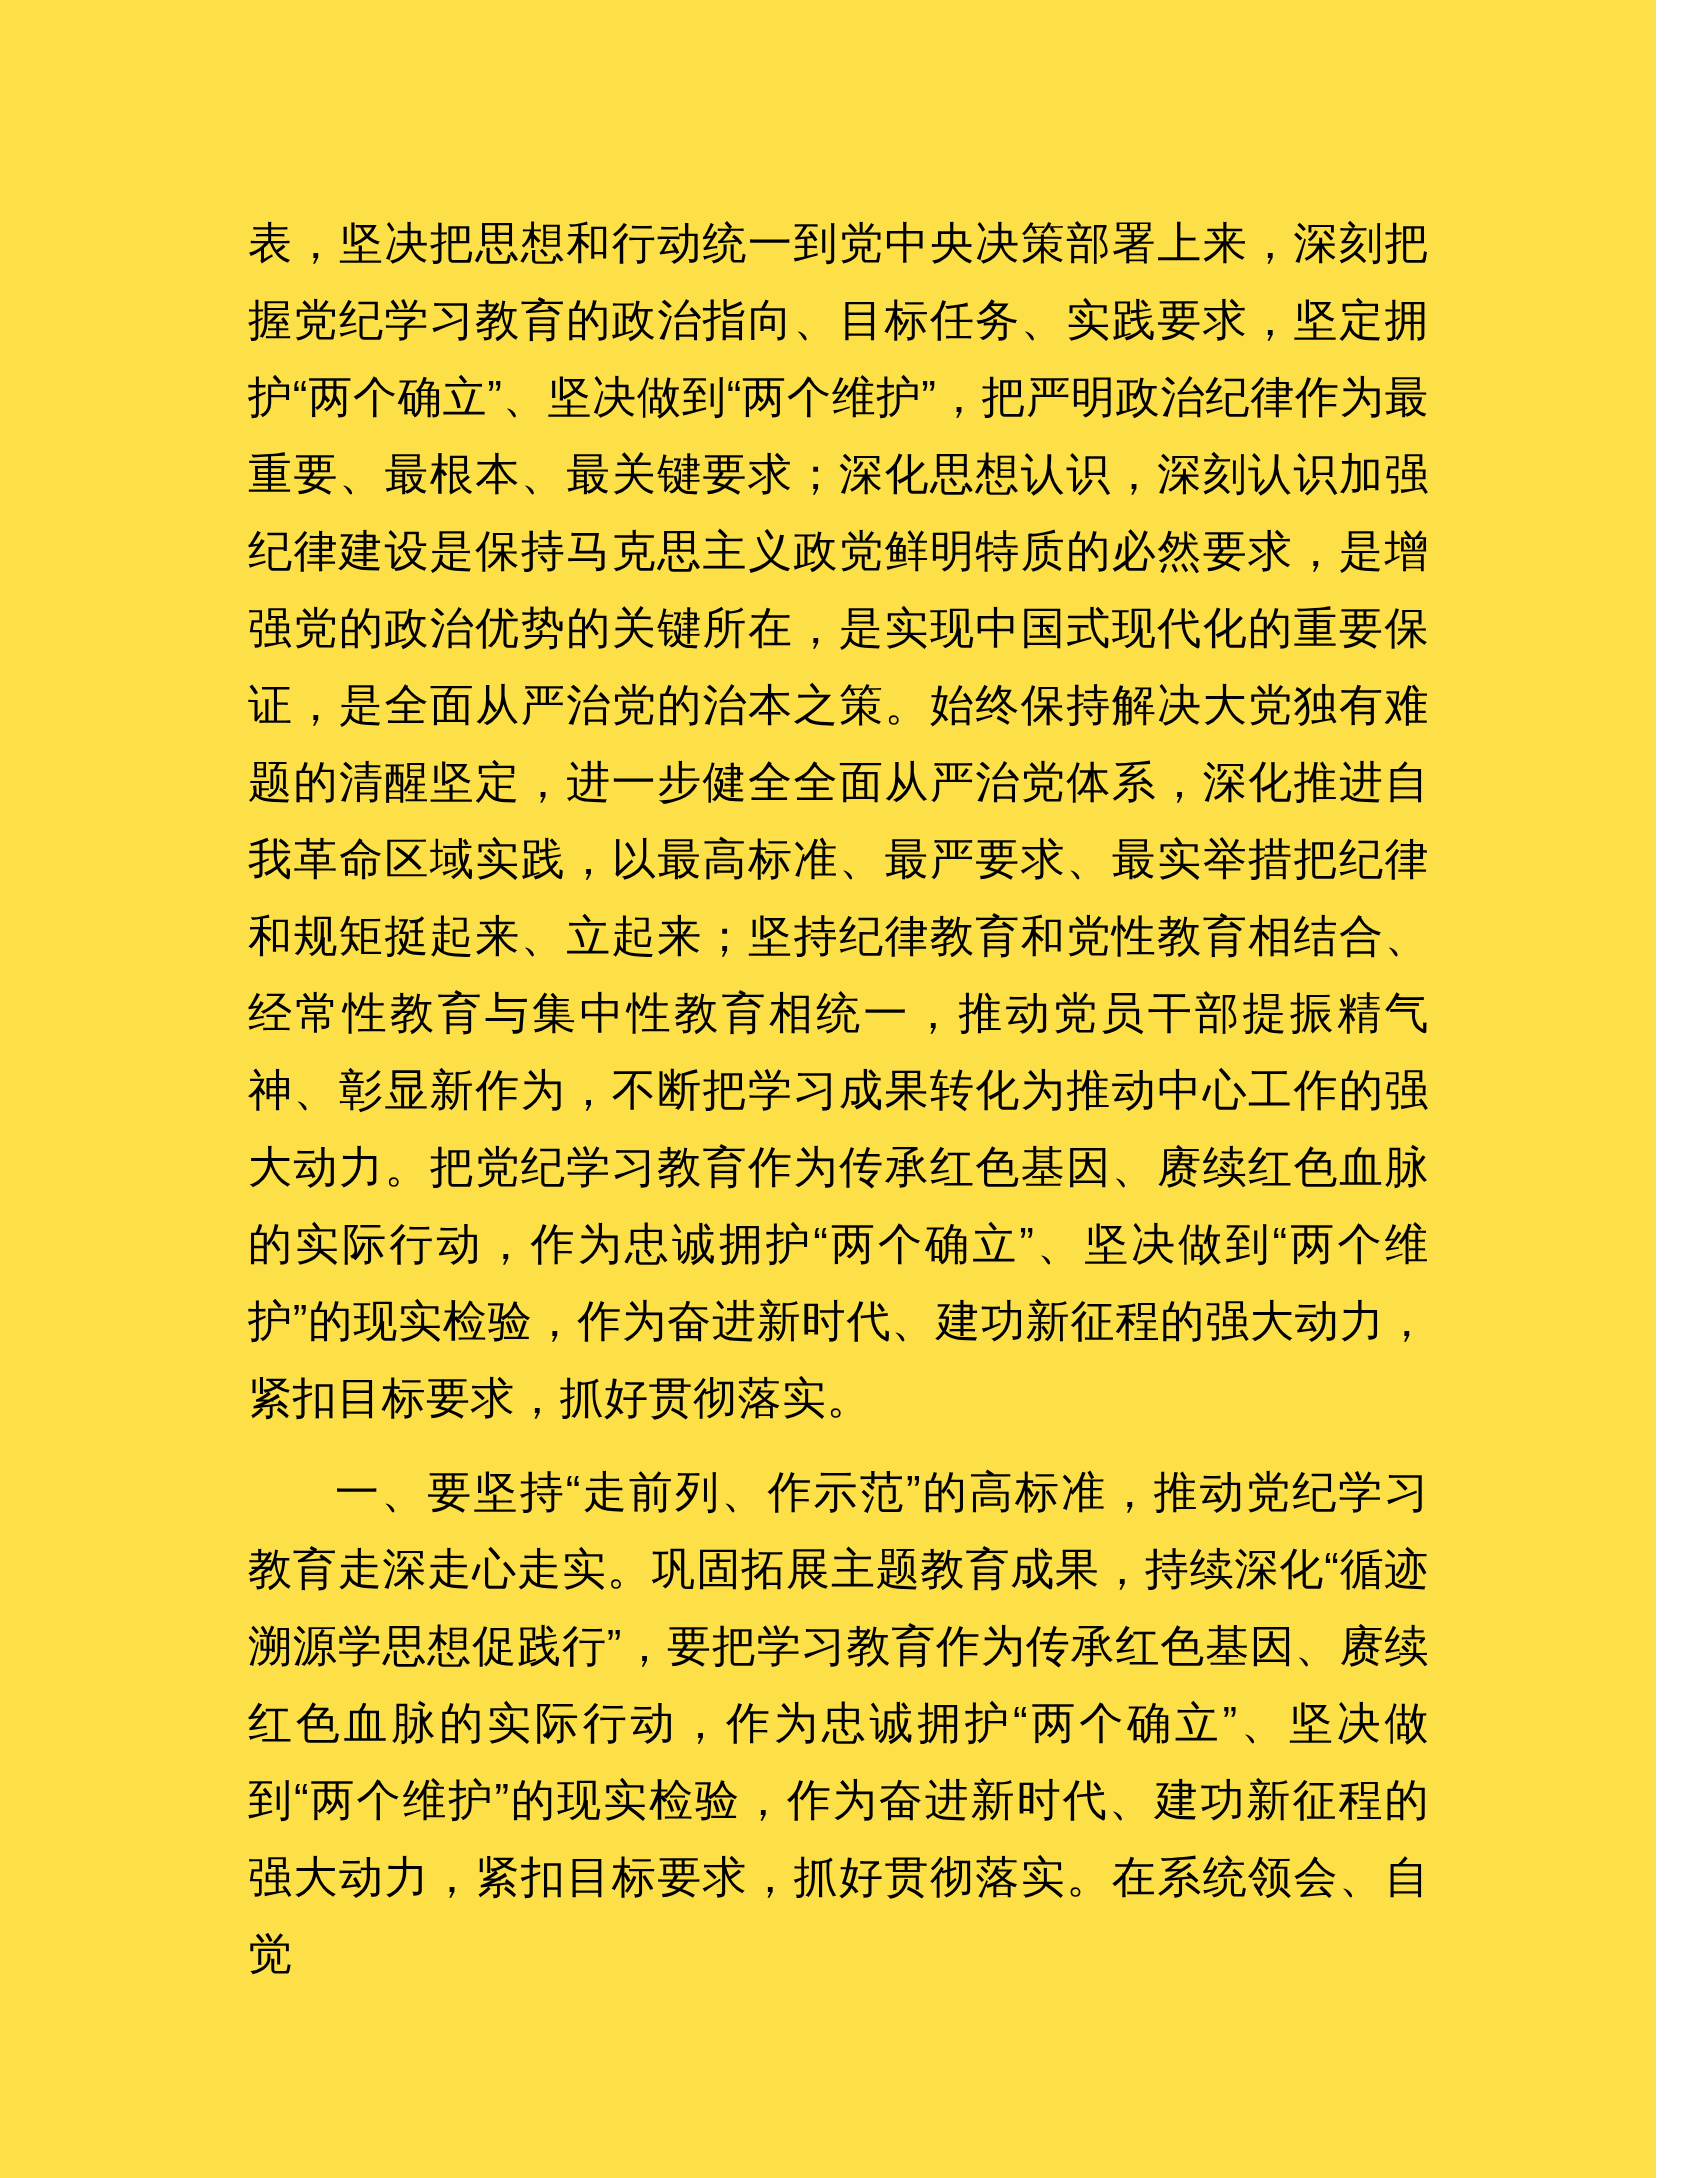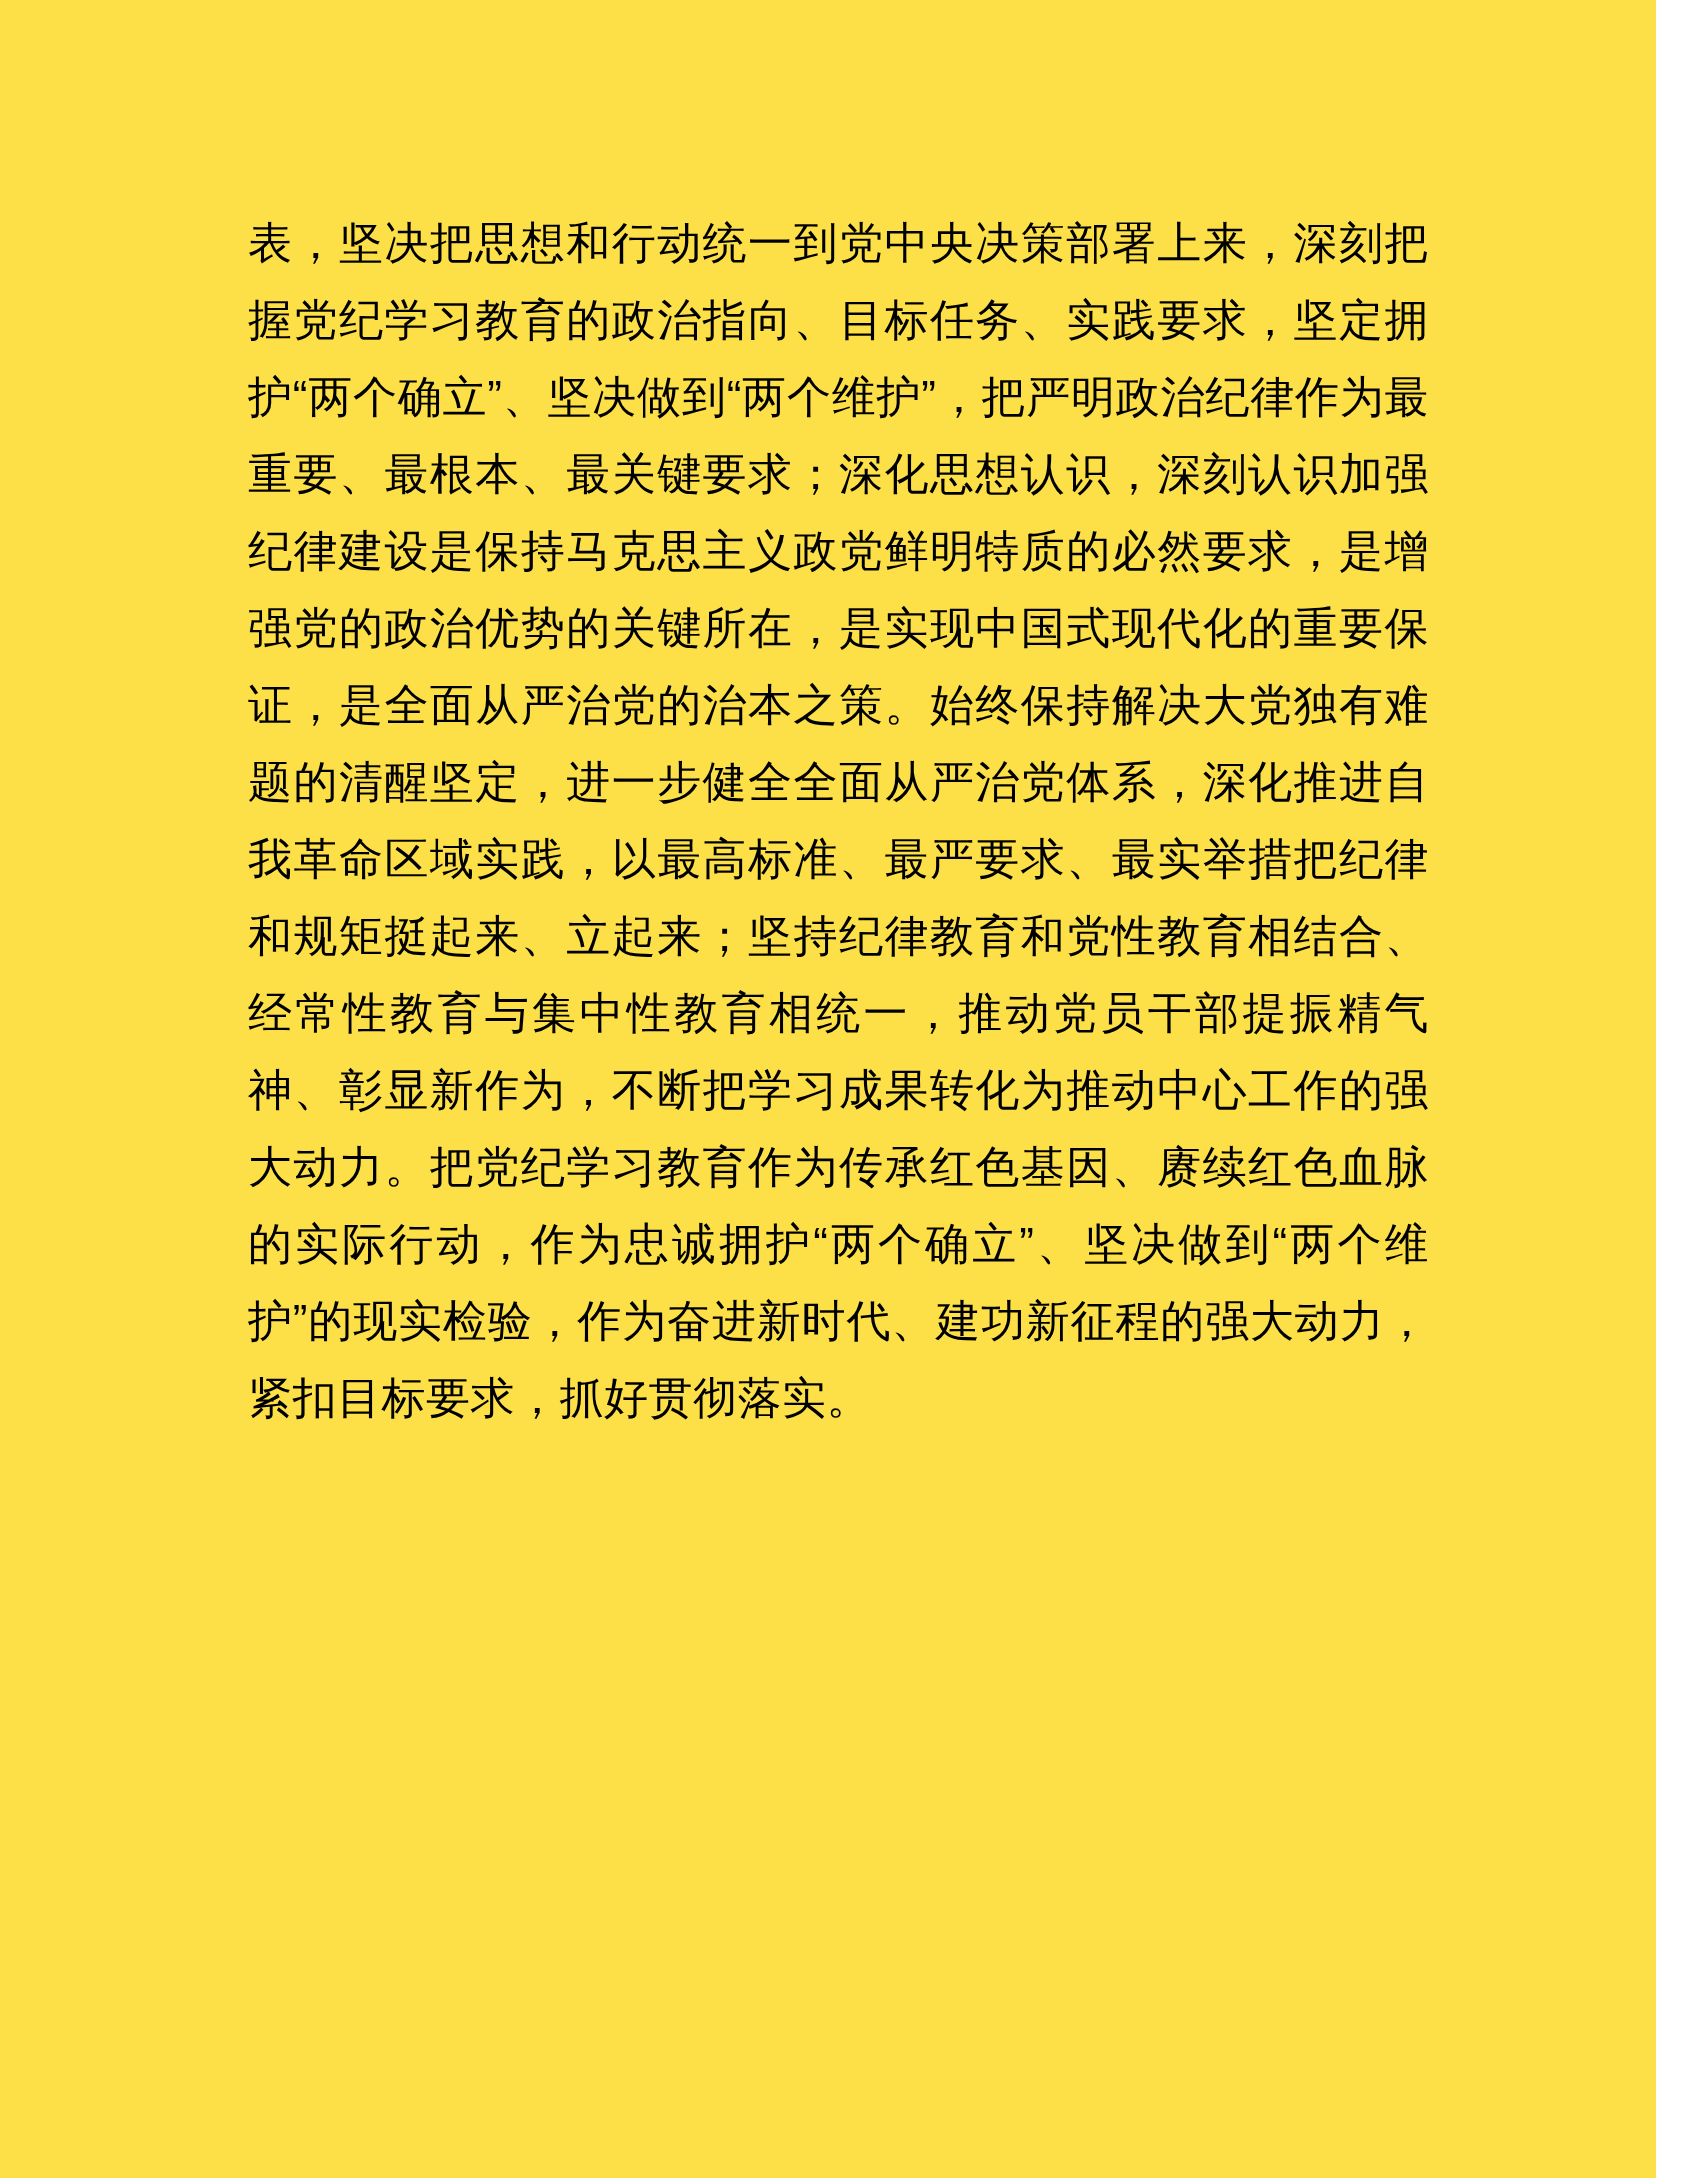--- a/index.html
+++ b/index.html
@@ -39,15 +39,16 @@
   .para + .para {
     margin-top: 17px;
   }
 </style>
 </head>
 <body>
 
 <div class="page">
   <div class="text-block">
     <p class="para">表，坚决把思想和行动统一到党中央决策部署上来，深刻把握党纪学习教育的政治指向、目标任务、实践要求，坚定拥护“两个确立”、坚决做到“两个维护”，把严明政治纪律作为最重要、最根本、最关键要求；深化思想认识，深刻认识加强纪律建设是保持马克思主义政党鲜明特质的必然要求，是增强党的政治优势的关键所在，是实现中国式现代化的重要保证，是全面从严治党的治本之策。始终保持解决大党独有难题的清醒坚定，进一步健全全面从严治党体系，深化推进自我革命区域实践，以最高标准、最严要求、最实举措把纪律和规矩挺起来、立起来；坚持纪律教育和党性教育相结合、经常性教育与集中性教育相统一，推动党员干部提振精气神、彰显新作为，不断把学习成果转化为推动中心工作的强大动力。把党纪学习教育作为传承红色基因、赓续红色血脉的实际行动，作为忠诚拥护“两个确立”、坚决做到“两个维护”的现实检验，作为奋进新时代、建功新征程的强大动力，紧扣目标要求，抓好贯彻落实。</p>
+    <p class="para indented">一、要坚持“走前列、作示范”的高标准，推动党纪学习教育走深走心走实。巩固拓展主题教育成果，持续深化“循迹溯源学思想促践行”，要把学习教育作为传承红色基因、赓续红色血脉的实际行动，作为忠诚拥护“两个确立”、坚决做到“两个维护”的现实检验，作为奋进新时代、建功新征程的强大动力，紧扣目标要求，抓好贯彻落实。在系统领会、自觉</p>
   </div>
 </div>
 
 
 </body></html>

